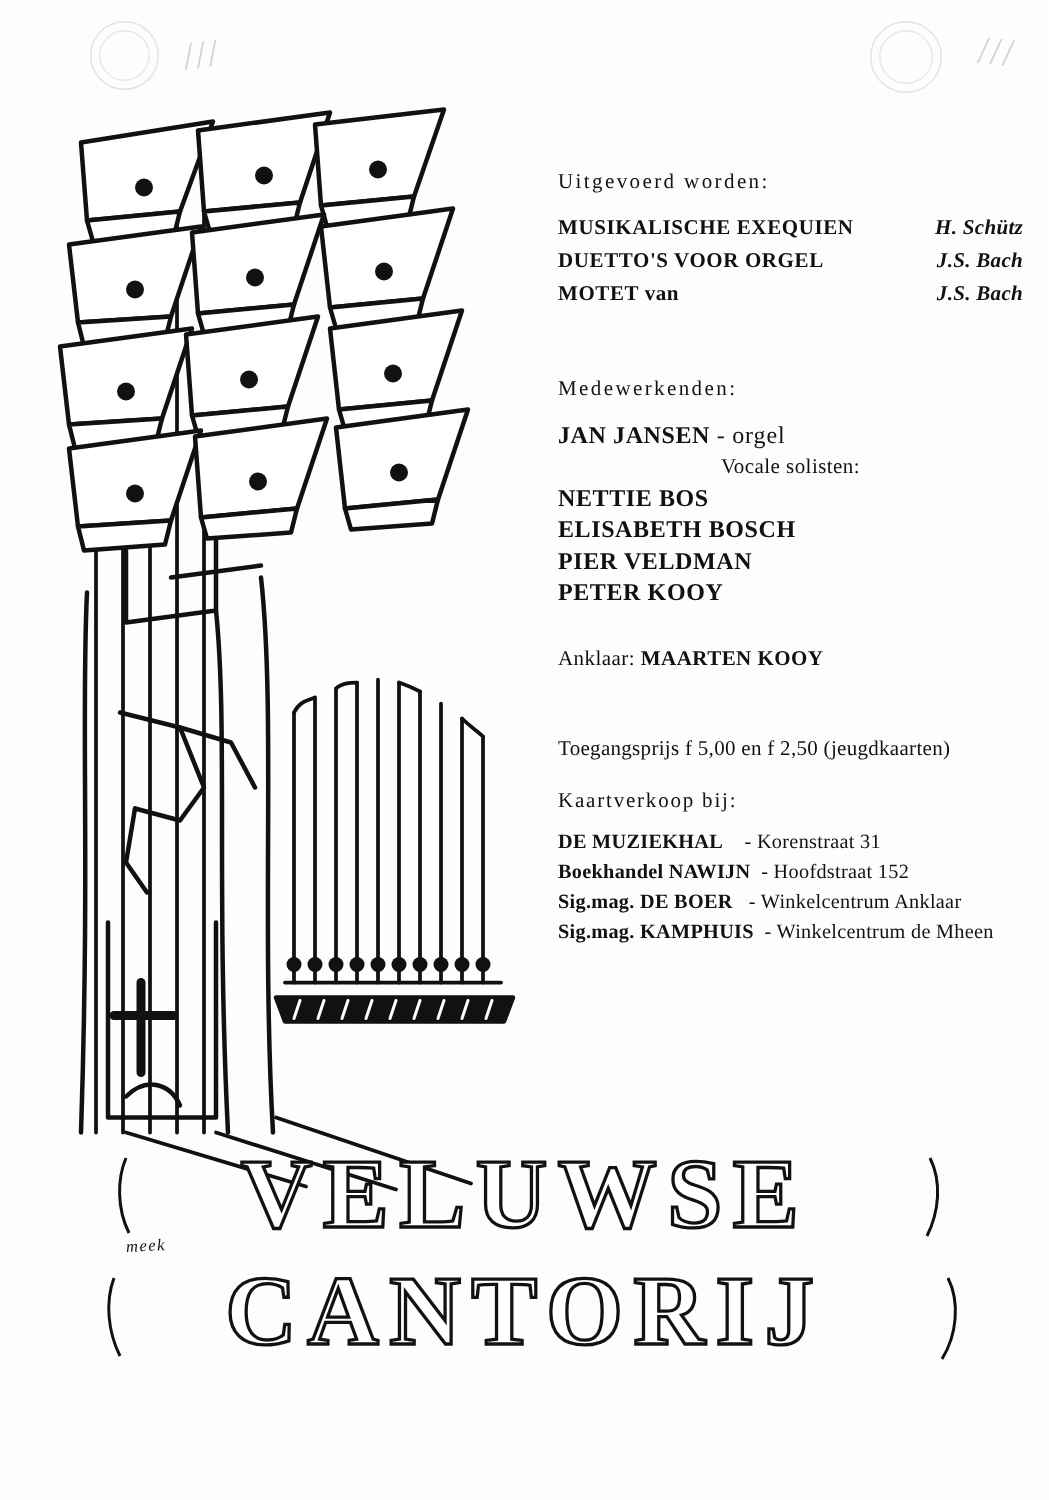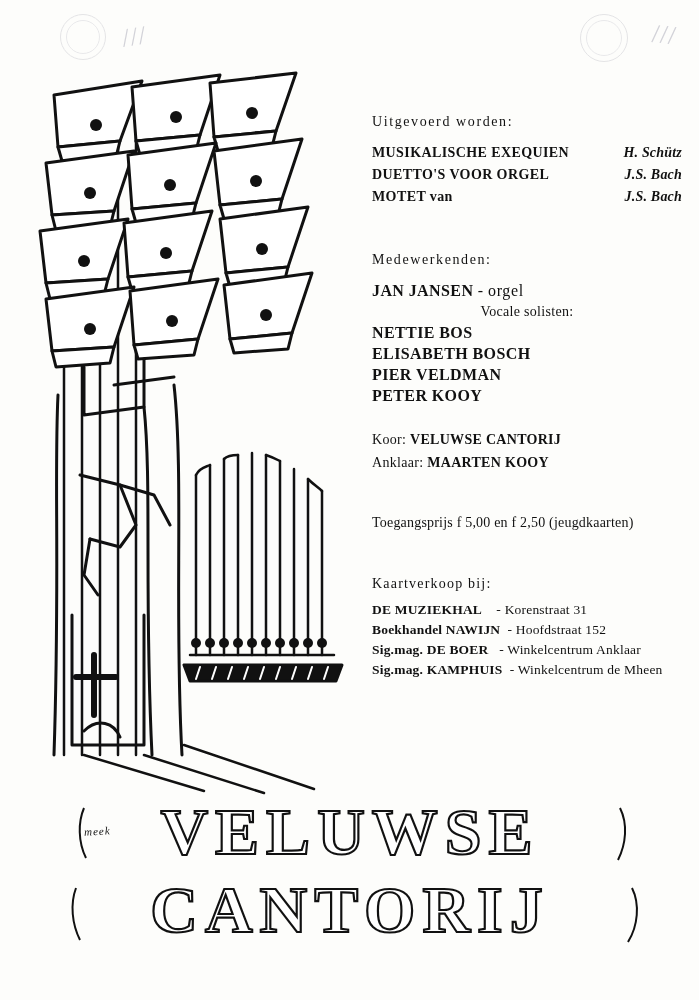--- a/index.html
+++ b/index.html
@@ -139,41 +139,40 @@
 
   .price {
     font-size: 14px;
     line-height: 22px;
     letter-spacing: 0.2px;
   }
   .sales-label {
     font-size: 14px;
     letter-spacing: 1.2px;
     margin-bottom: 8px;
-    margin-top: 26px;
   }
   .sales-row {
     font-size: 13.5px;
     line-height: 20px;
     letter-spacing: 0.2px;
     white-space: nowrap;
   }
   .sales-row .shop { font-weight: bold; }
   .sales-row .addr { font-weight: normal; }
 
   .sp-16 { height: 16px; }
   .sp-22 { height: 22px; }
   .sp-38 { height: 38px; }
   .sp-44 { height: 44px; }
 
   
   #bigtitle {
     position: absolute;
     left: 0;
-    top: 792px;
+    top: 756px;
     width: 699px;
     height: 175px;
     text-align: center;
   }
   #bigtitle svg { display: block; margin: 0 auto; }
 </style>
 </head>
 <body>
 
 <div id="poster">
@@ -327,24 +326,20 @@
         <span class="light">orgel</span>
       </div>
       <div class="plain">Vocale solisten:</div>
       <div class="perf-name">NETTIE BOS</div>
       <div class="perf-name">ELISABETH BOSCH</div>
       <div class="perf-name">PIER VELDMAN</div>
       <div class="perf-name">PETER KOOY</div>
 
       <div class="sp-22"></div>
 
-      <div class="semi">
-        <span>Koor:</span>
-        <b>VELUWSE CANTORIJ</b>
-      </div>
       <div class="semi">
         <span>Anklaar:</span>
         <b>MAARTEN KOOY</b>
       </div>
     </div>
 
     <div class="sp-38"></div>
 
     <div class="block">
       <div class="price">Toegangsprijs f 5,00 en f 2,50 (jeugdkaarten)</div>

